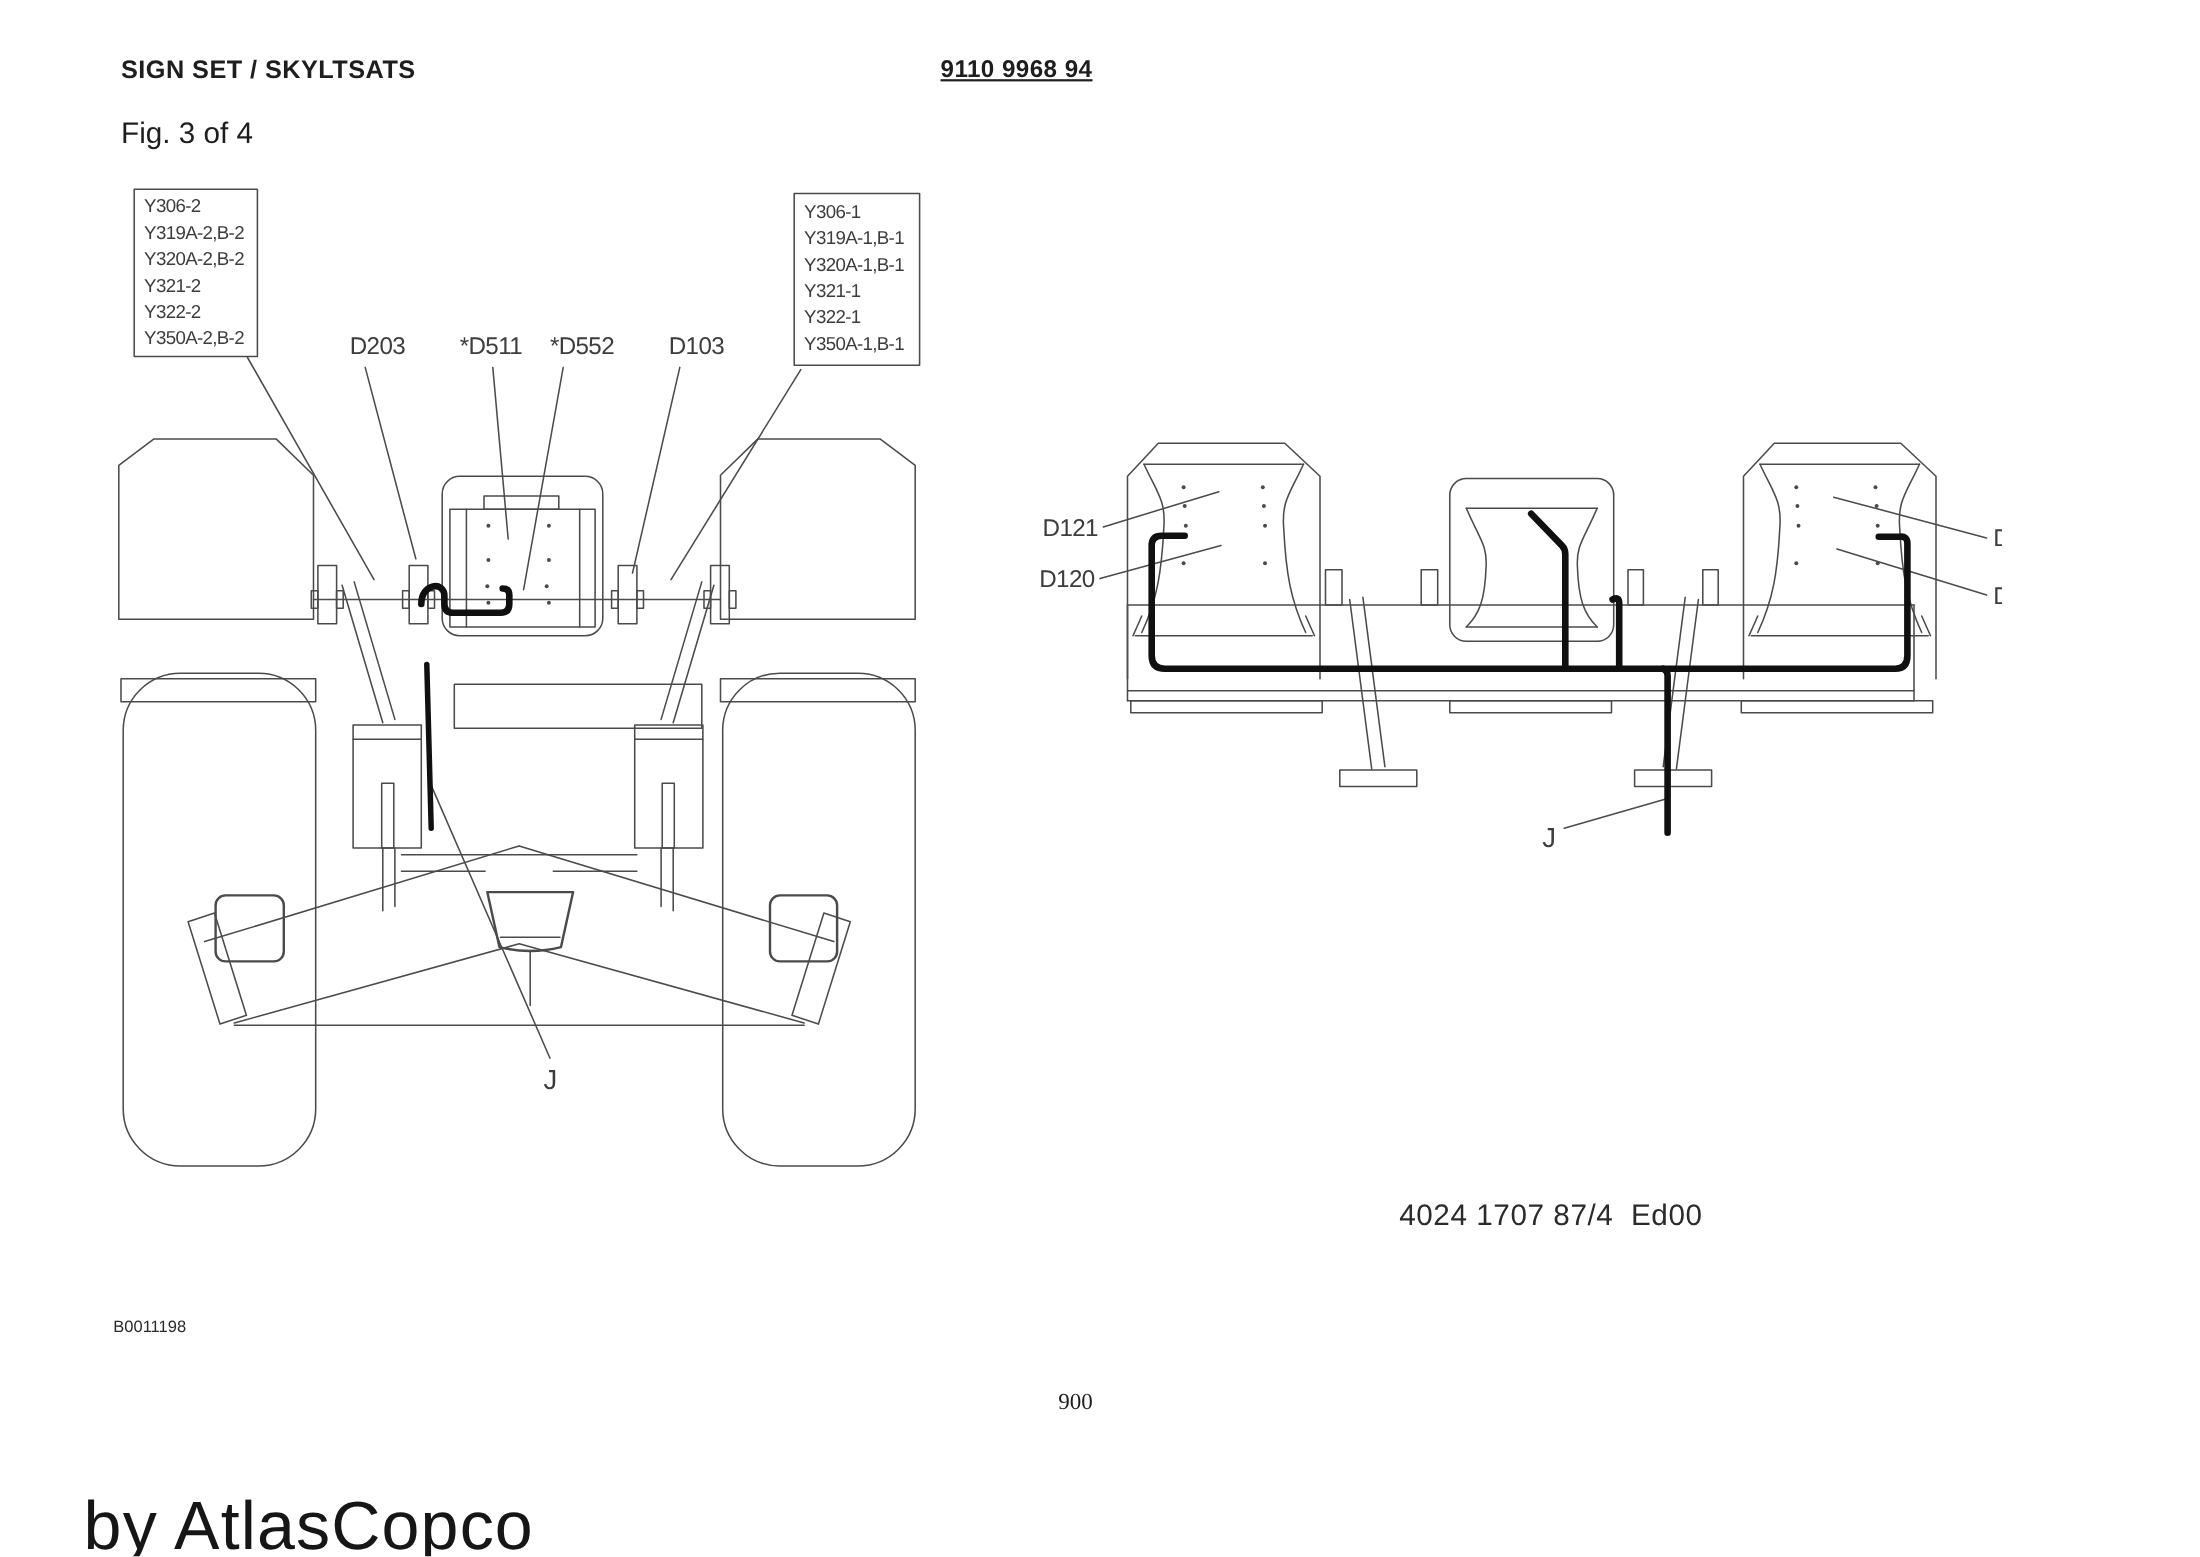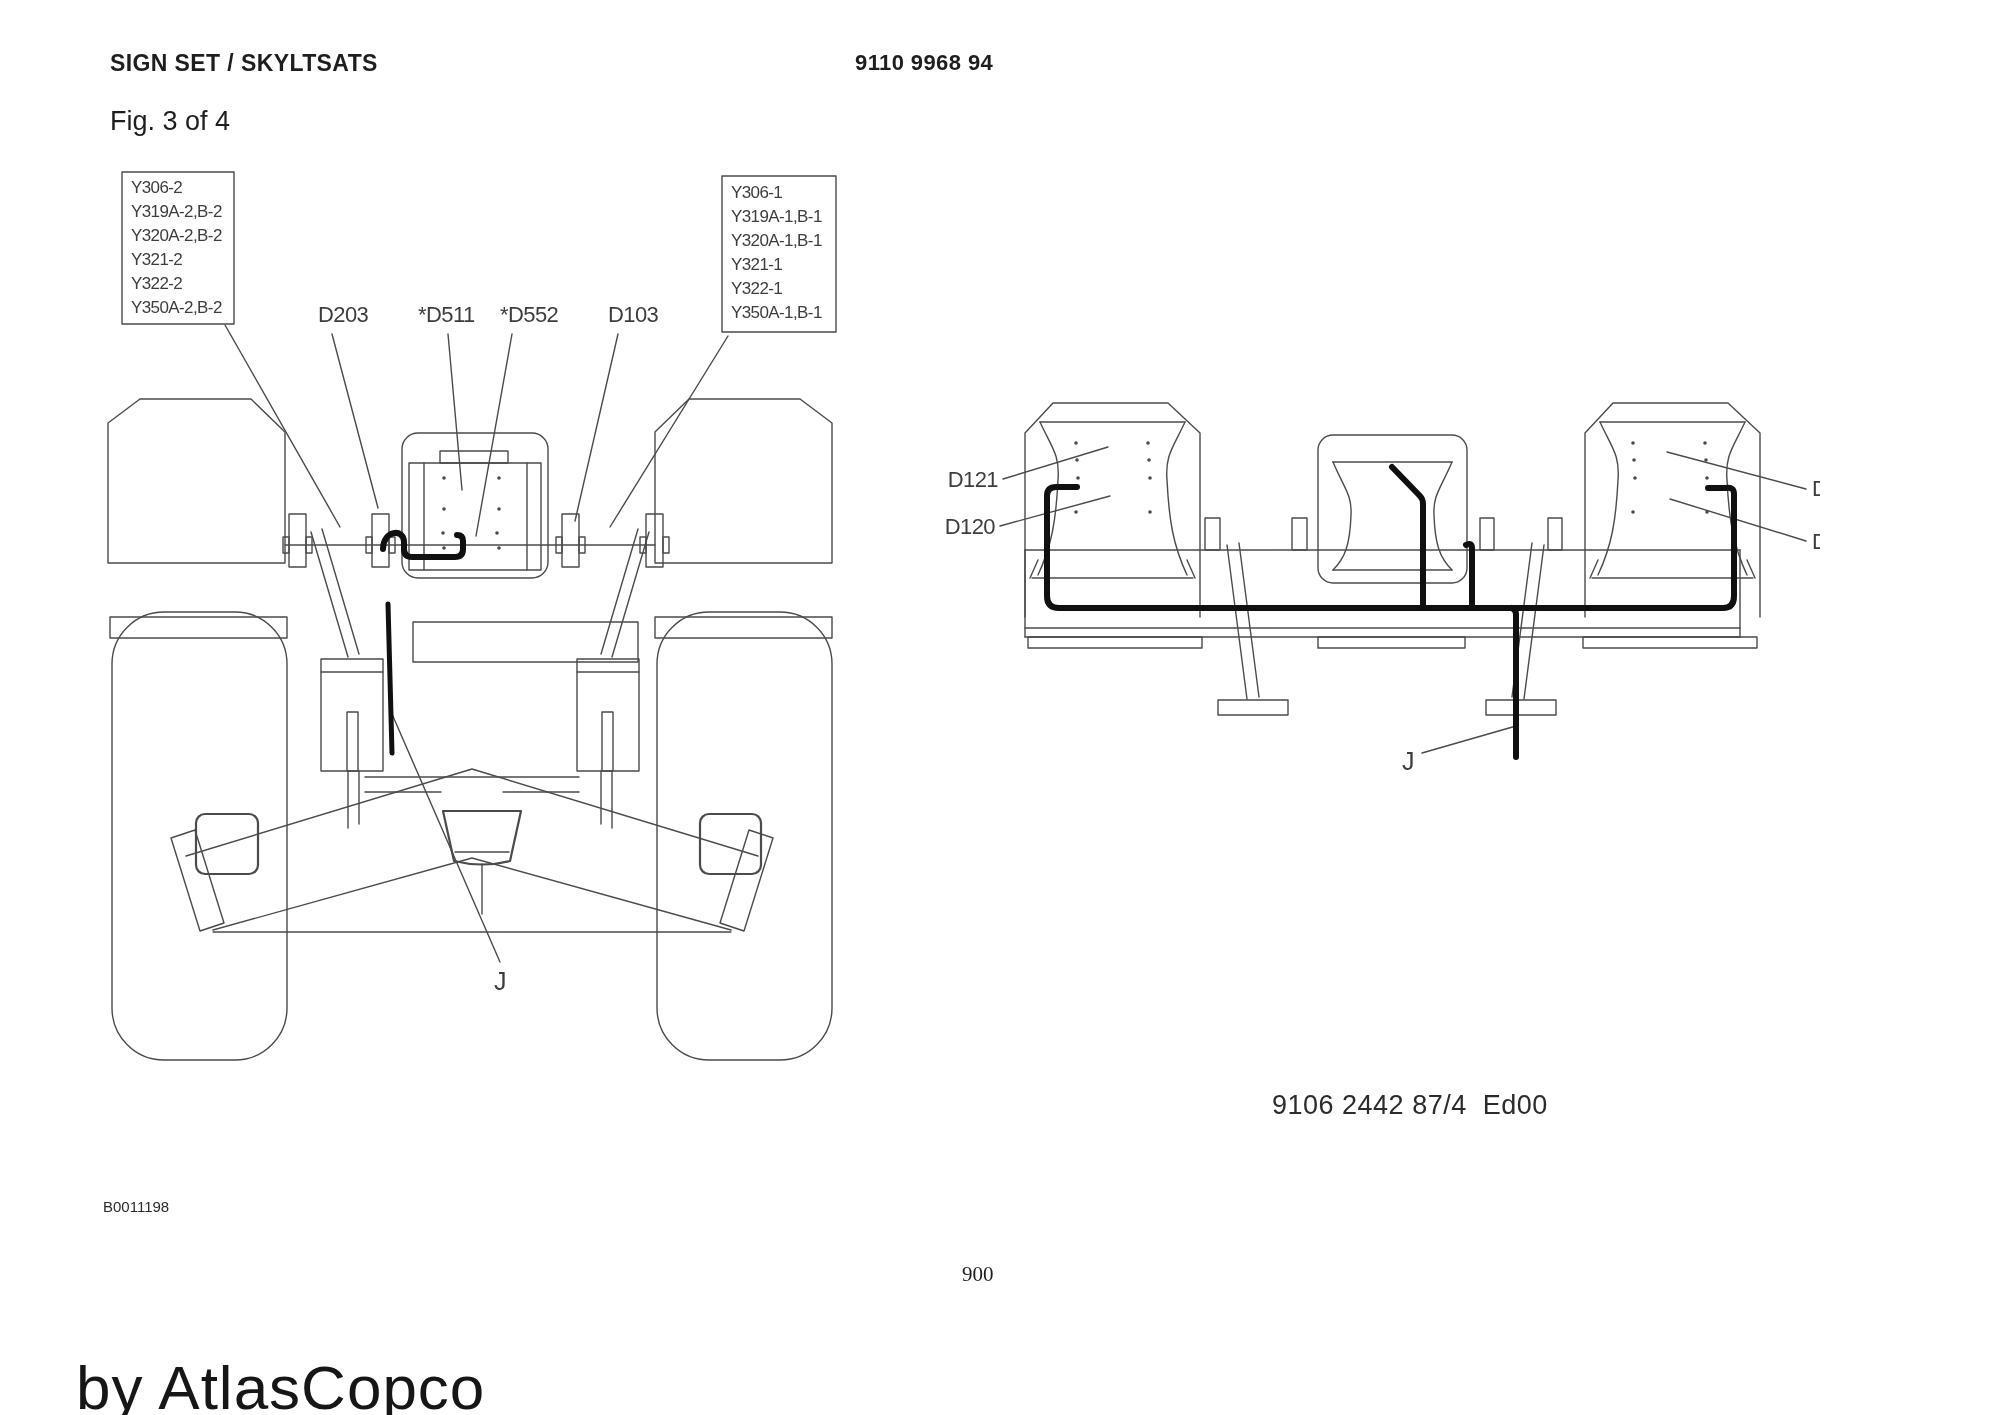--- a/index.html
+++ b/index.html
@@ -1,20 +1,20 @@
 <!DOCTYPE html>
 <html><head>
 <meta charset="utf-8">
 <style>
   html,body{margin:0;padding:0;background:#ffffff;}
   #page{position:relative;width:1820px;height:1415px;background:#ffffff;overflow:hidden;
         font-family:"Liberation Sans",sans-serif;color:#1e1e1e;}
   .abs{position:absolute;}
   #title{top:50px;left:110px;font-size:23px;font-weight:bold;letter-spacing:.4px;}
-  #docnum{top:50px;left:855px;font-size:22px;font-weight:bold;letter-spacing:.4px;}
+  #docnum{top:50px;left:855px;font-size:22px;font-weight:bold;letter-spacing:.4px;text-decoration:underline;}
   #figcap{top:106px;left:110px;font-size:27px;}
   #plate{top:1090px;left:1272px;font-size:27px;color:#2b2b2b;white-space:pre;letter-spacing:.5px;}
   #drawid{top:1198px;left:103px;font-size:15px;color:#2b2b2b;}
   #brand{top:1355px;left:76px;font-size:62px;line-height:1.05;letter-spacing:1px;color:#161616;}
   #pagenum{top:1262px;left:962px;font-size:21px;font-family:Liberation Serif, serif;}
   svg{position:absolute;top:0;left:0;}
   .ln{fill:none;stroke:#4b4b4b;stroke-width:1.4;stroke-linecap:round;stroke-linejoin:round;}
   .ln2{fill:none;stroke:#4b4b4b;stroke-width:2.2;stroke-linecap:round;stroke-linejoin:round;}
   .thk{fill:none;stroke:#101010;stroke-width:6;stroke-linecap:round;stroke-linejoin:round;}
   .thk5{fill:none;stroke:#101010;stroke-width:5;stroke-linecap:round;}
@@ -25,21 +25,21 @@
   .cad25{font-size:25px;}
 </style>
 </head>
 <body>
 
 <div id="page">
 
   <div class="abs" id="title">SIGN SET / SKYLTSATS</div>
   <div class="abs" id="docnum">9110 9968 94</div>
   <div class="abs" id="figcap">Fig. 3 of 4</div>
-  <div class="abs" id="plate">9106 2442 87/4  Ed00</div>
+  <div class="abs" id="plate">4024 1707 87/4  Ed00</div>
   <div class="abs" id="drawid">B0011198</div>
   <div class="abs" id="brand">by AtlasCopco</div>
   <div class="abs" id="pagenum">900</div>
 
   <svg width="2000" height="1415" viewBox="0 0 2000 1415">
 
     <g>
 
       <g>
         <path class="ln" d="M 225,325 L 340,527"></path>

